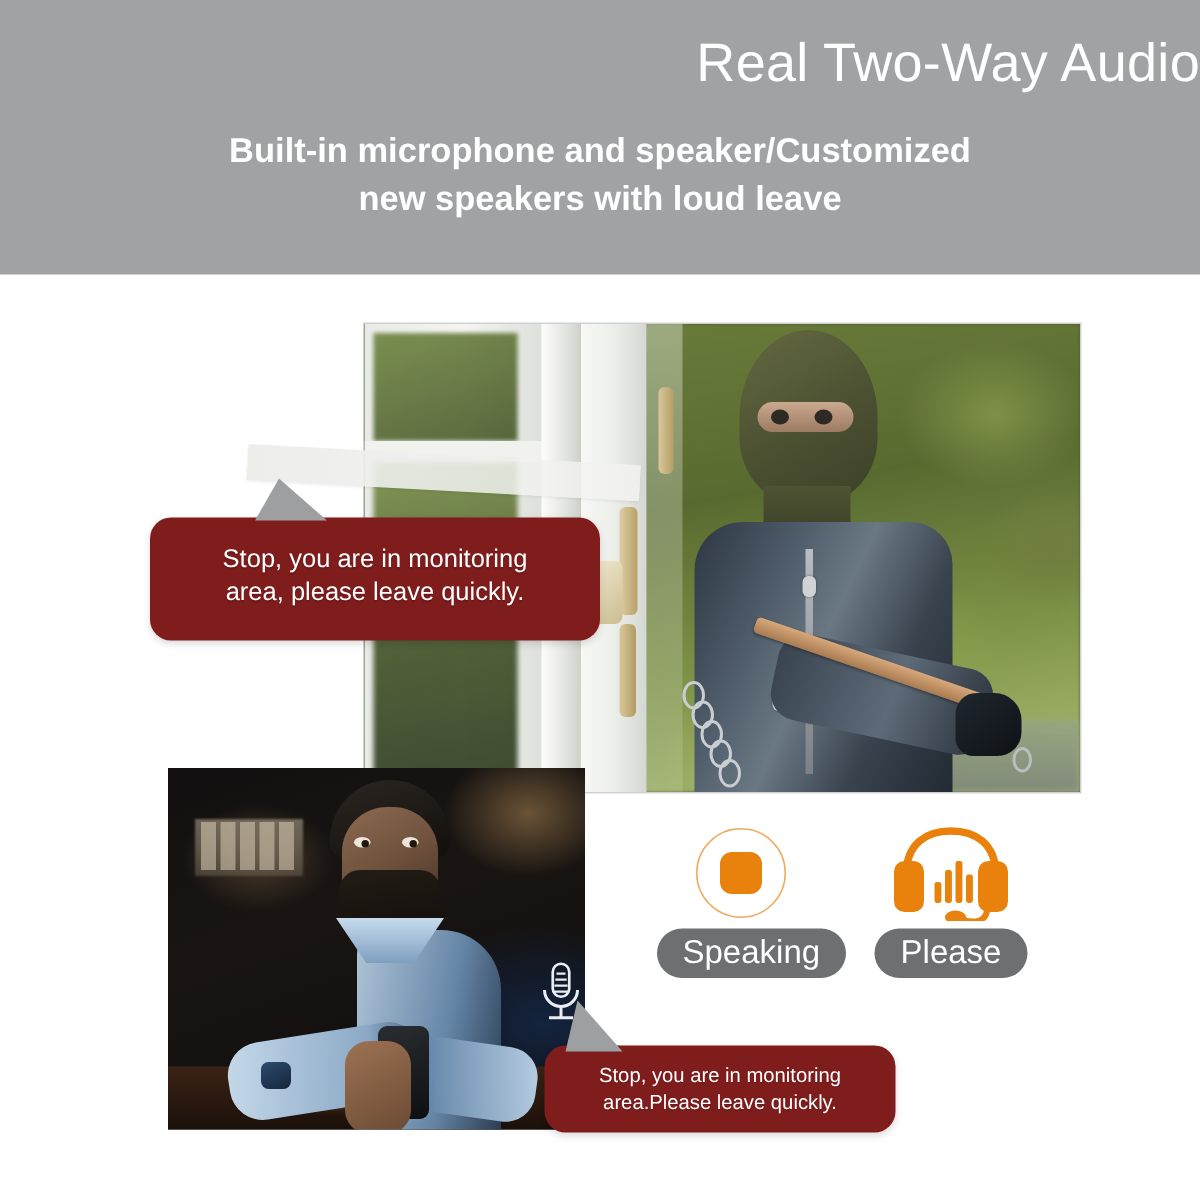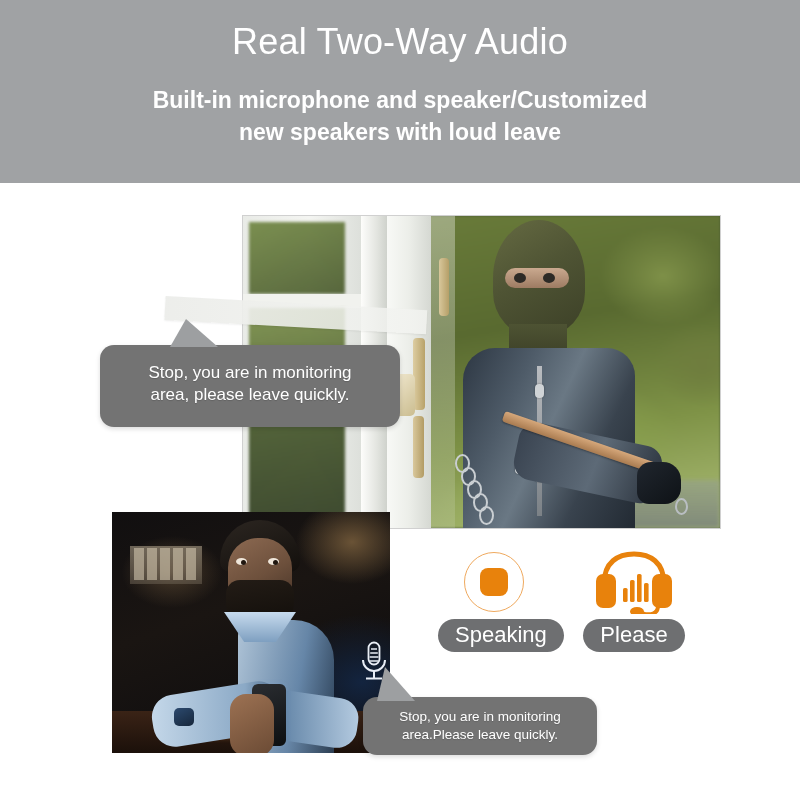--- a/index.html
+++ b/index.html
@@ -19,21 +19,21 @@
   #header-banner {
     position: absolute;
     left: 0; top: 0;
     width: 800px; height: 183px;
     background: #a0a2a4;
   }
   #header-title {
     position: absolute;
     left: 0; top: 20px;
     width: 800px;
-    text-align: center;
+    text-align: right;
     color: #ffffff;
     font-size: 36px;
     font-weight: 400;
     letter-spacing: 0.2px;
     line-height: 44px;
     white-space: nowrap;
   }
   #header-subtitle {
     position: absolute;
     left: 60px; top: 84px;
@@ -374,21 +374,21 @@
     width: 262px; height: 24px;
     background: linear-gradient(90deg, rgba(236,237,234,.96), rgba(243,244,241,.80));
     transform: rotate(3.1deg);
     transform-origin: left center;
     box-shadow: 0 1px 2px rgba(0,0,0,.06);
   }
 
   
   .bubble {
     position: absolute;
-    background: #737373;
+    background: #7f1d1d;
     border-radius: 14px;
     color: #ffffff;
     box-shadow: 0 2px 5px rgba(0,0,0,.14);
   }
   .bubble-text {
     position: absolute;
     left: 0; right: 0;
     text-align: center;
     line-height: 1.32;
     text-shadow: 0 1px 1px rgba(0,0,0,.16);

